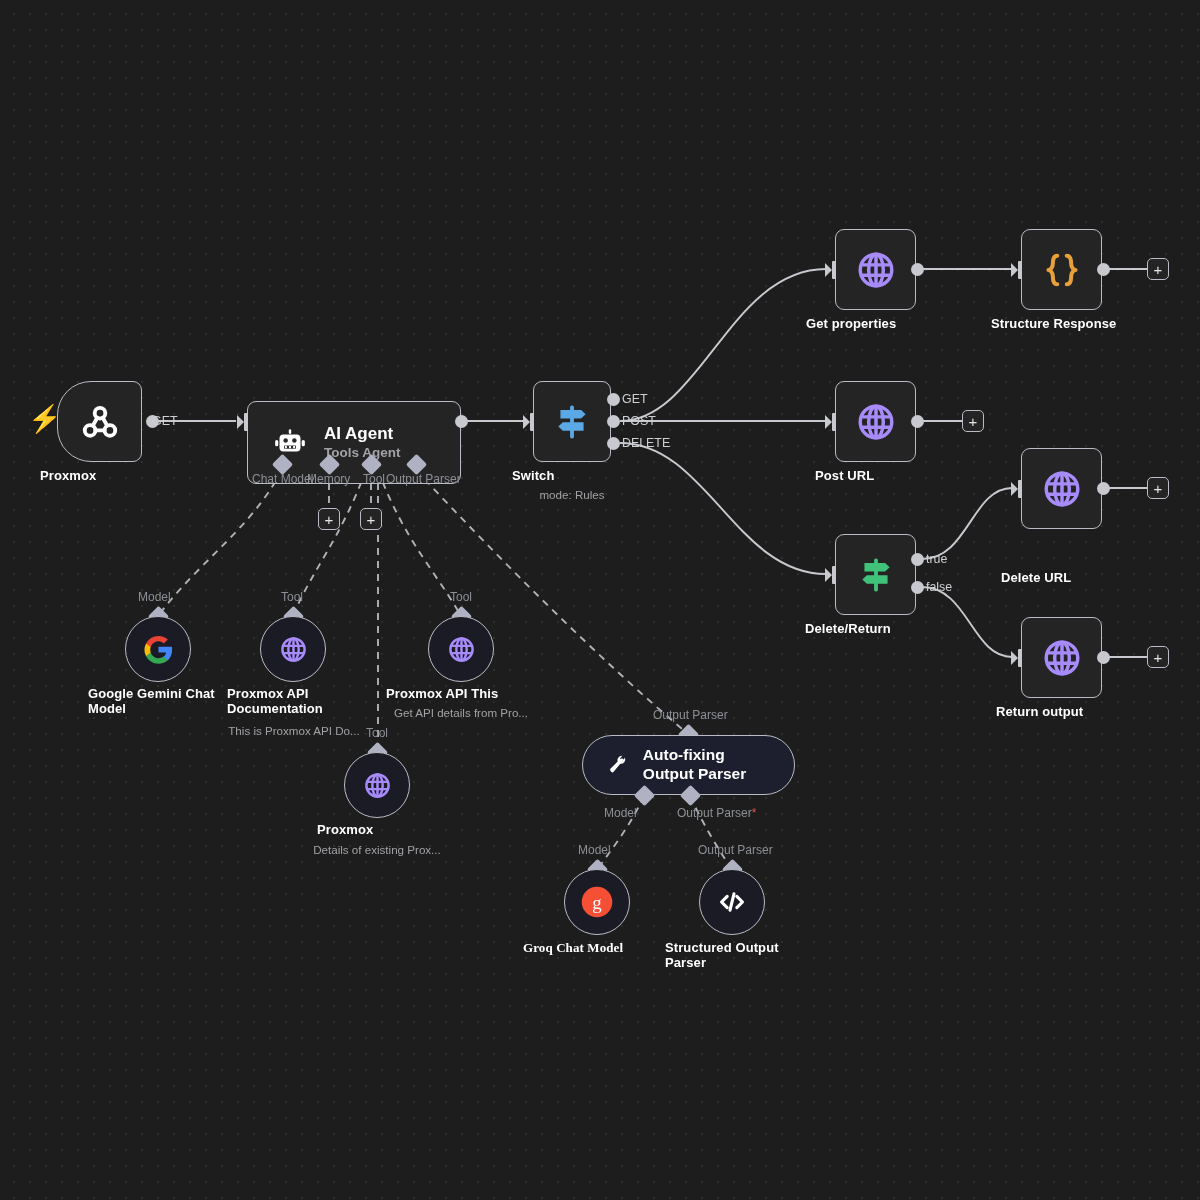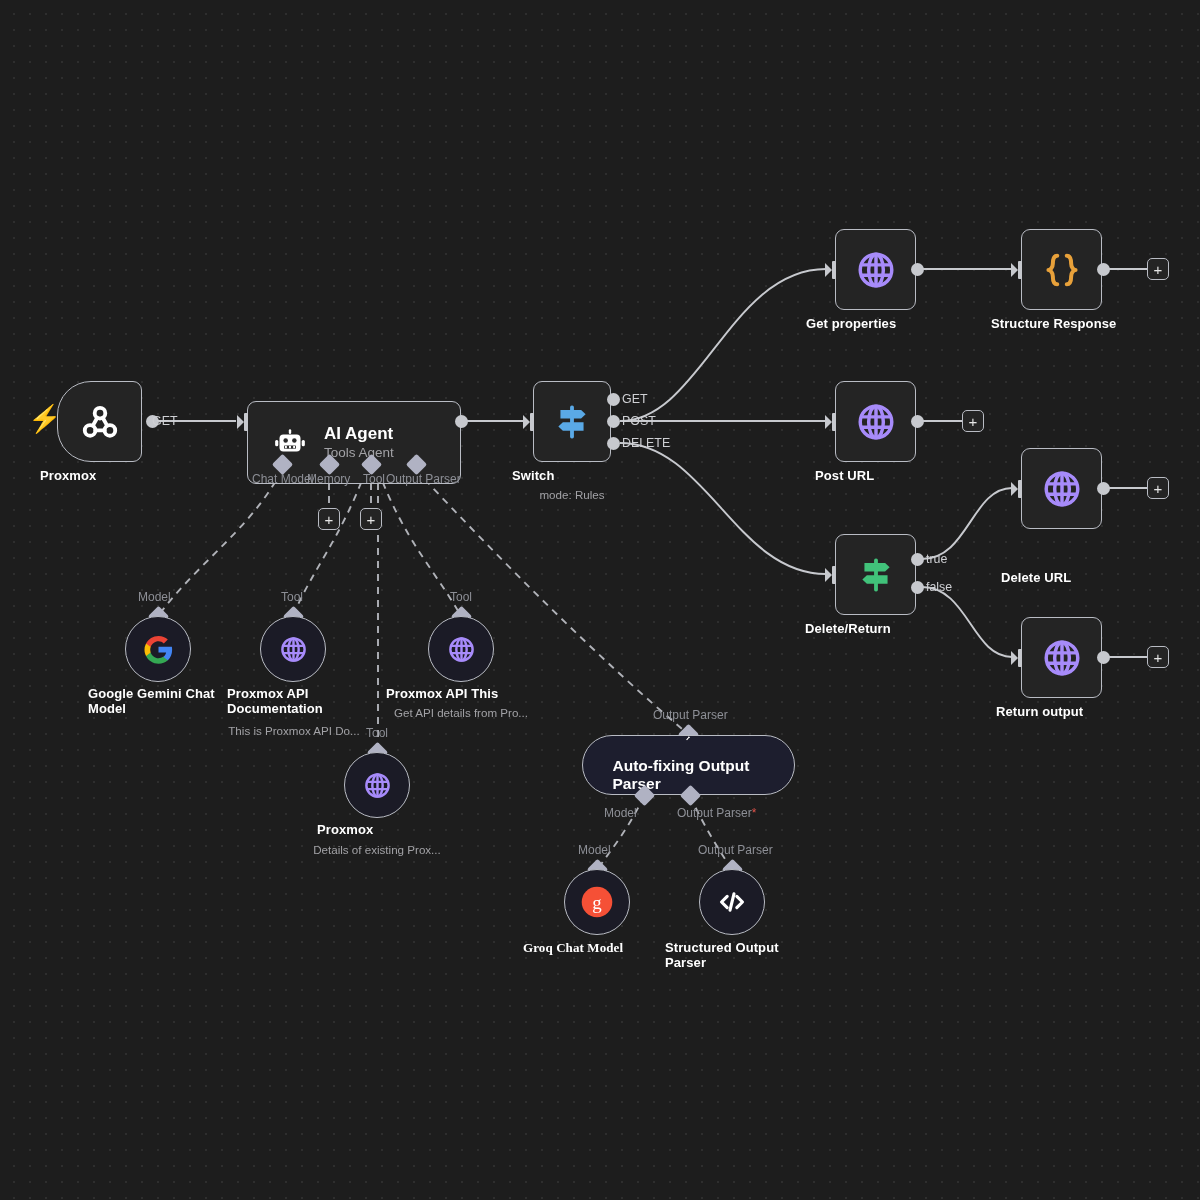--- a/index.html
+++ b/index.html
@@ -48,30 +48,29 @@
     position:absolute; width:66px; height:66px; border-radius:50%;
     background:#1b1b26; border:1.6px solid #b9bcc4;
     display:flex; align-items:center; justify-content:center;
   }
 
   
   .pill{
     position:absolute; background:#1d1e2e; border:1.6px solid #b9bcc4;
     border-radius:40px; display:flex; align-items:center; gap:16px;
     padding:0 26px 0 24px;
-    flex-direction:column;
   }
   .pill .pill-title{
     color:#fff; font-size:15.5px; font-weight:700; line-height:1.2;
     max-width:150px;
   }
 
   
   .agent-title{ color:#fff; font-size:17px; font-weight:700; line-height:1.25; }
-  .agent-sub{ color:#a2a2a6; font-size:13.5px; font-weight:400; line-height:1.3; }
+  .agent-sub{ color:#a2a2a6; font-size:13.5px; font-weight:700; line-height:1.3; }
 
   
   .port{
     position:absolute; width:13px; height:13px; border-radius:50%;
     background:#c7c9ce;
   }
   .inmark{ position:absolute; width:16px; height:22px; }
   .diamond{
     position:absolute; width:15px; height:15px; background:#b0b2c3;
     transform:rotate(45deg); border-radius:2px;

